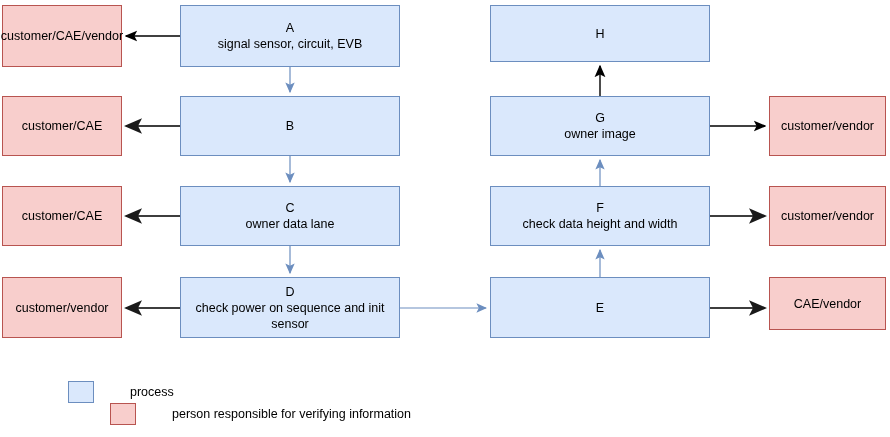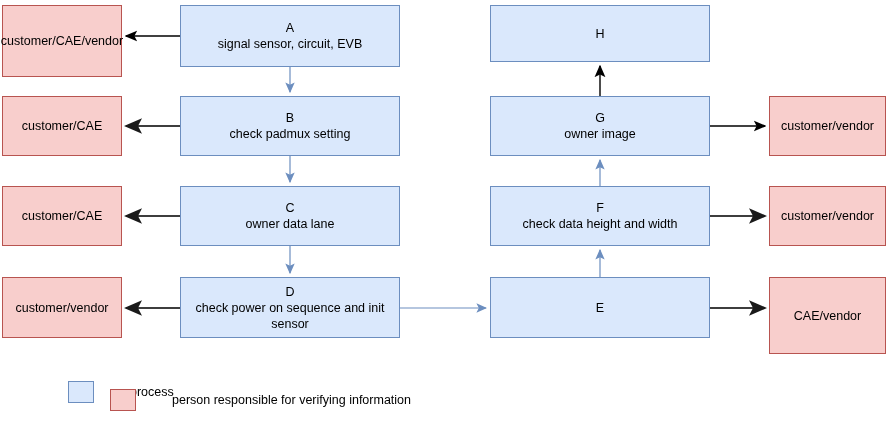--- a/index.html
+++ b/index.html
@@ -112,21 +112,20 @@
       </g>
   </svg>
 
   <div id="node-layer">
       <div class="node process" style="left: 180px; top: 5px; width: 220px; height: 62px;">
         <span class="nid">A</span>
         <span class="ntext">signal sensor, circuit, EVB</span>
       </div>
       <div class="node process" style="left: 180px; top: 96px; width: 220px; height: 60px;">
         <span class="nid">B</span>
-        <span class="ntext">check padmux setting</span>
       </div>
       <div class="node process" style="left: 180px; top: 186px; width: 220px; height: 60px;">
         <span class="nid">C</span>
         <span class="ntext">owner data lane</span>
       </div>
       <div class="node process" style="left: 180px; top: 277px; width: 220px; height: 61px;">
         <span class="nid">D</span>
         <span class="ntext">check power on sequence and init sensor</span>
       </div>
       <div class="node process" style="left: 490px; top: 277px; width: 220px; height: 61px;">
@@ -136,49 +135,49 @@
         <span class="nid">F</span>
         <span class="ntext">check data height and width</span>
       </div>
       <div class="node process" style="left: 490px; top: 96px; width: 220px; height: 60px;">
         <span class="nid">G</span>
         <span class="ntext">owner image</span>
       </div>
       <div class="node process" style="left: 490px; top: 5px; width: 220px; height: 57px;">
         <span class="nid">H</span>
       </div>
-      <div class="node person" style="left: 2px; top: 5px; width: 120px; height: 72px;">
+      <div class="node person" style="left: 2px; top: 5px; width: 120px; height: 62px;">
         <span class="ntext">customer/CAE/vendor</span>
       </div>
       <div class="node person" style="left: 2px; top: 96px; width: 120px; height: 60px;">
         <span class="ntext">customer/CAE</span>
       </div>
       <div class="node person" style="left: 2px; top: 186px; width: 120px; height: 60px;">
         <span class="ntext">customer/CAE</span>
       </div>
       <div class="node person" style="left: 2px; top: 277px; width: 120px; height: 61px;">
         <span class="ntext">customer/vendor</span>
       </div>
       <div class="node person" style="left: 769px; top: 96px; width: 117px; height: 60px;">
         <span class="ntext">customer/vendor</span>
       </div>
       <div class="node person" style="left: 769px; top: 186px; width: 117px; height: 60px;">
         <span class="ntext">customer/vendor</span>
       </div>
-      <div class="node person" style="left: 769px; top: 277px; width: 117px; height: 77px;">
+      <div class="node person" style="left: 769px; top: 277px; width: 117px; height: 53px;">
         <span class="ntext">CAE/vendor</span>
       </div>
     </div>
 
   <div class="legend">
     <div id="legend-layer">
         <div class="legend-row" style="left: 68px; top: 381px;">
           <span class="swatch process"></span>
           <span class="legend-label">process</span>
         </div>
-        <div class="legend-row" style="left: 68px; top: 389px; padding-left: 42px;">
+        <div class="legend-row" style="left: 68px; top: 403px; padding-left: 42px;">
           <span class="swatch person"></span>
           <span class="legend-label">person responsible for verifying information</span>
         </div>
       </div>
   </div>
 
 </div>
 
 </body></html>

